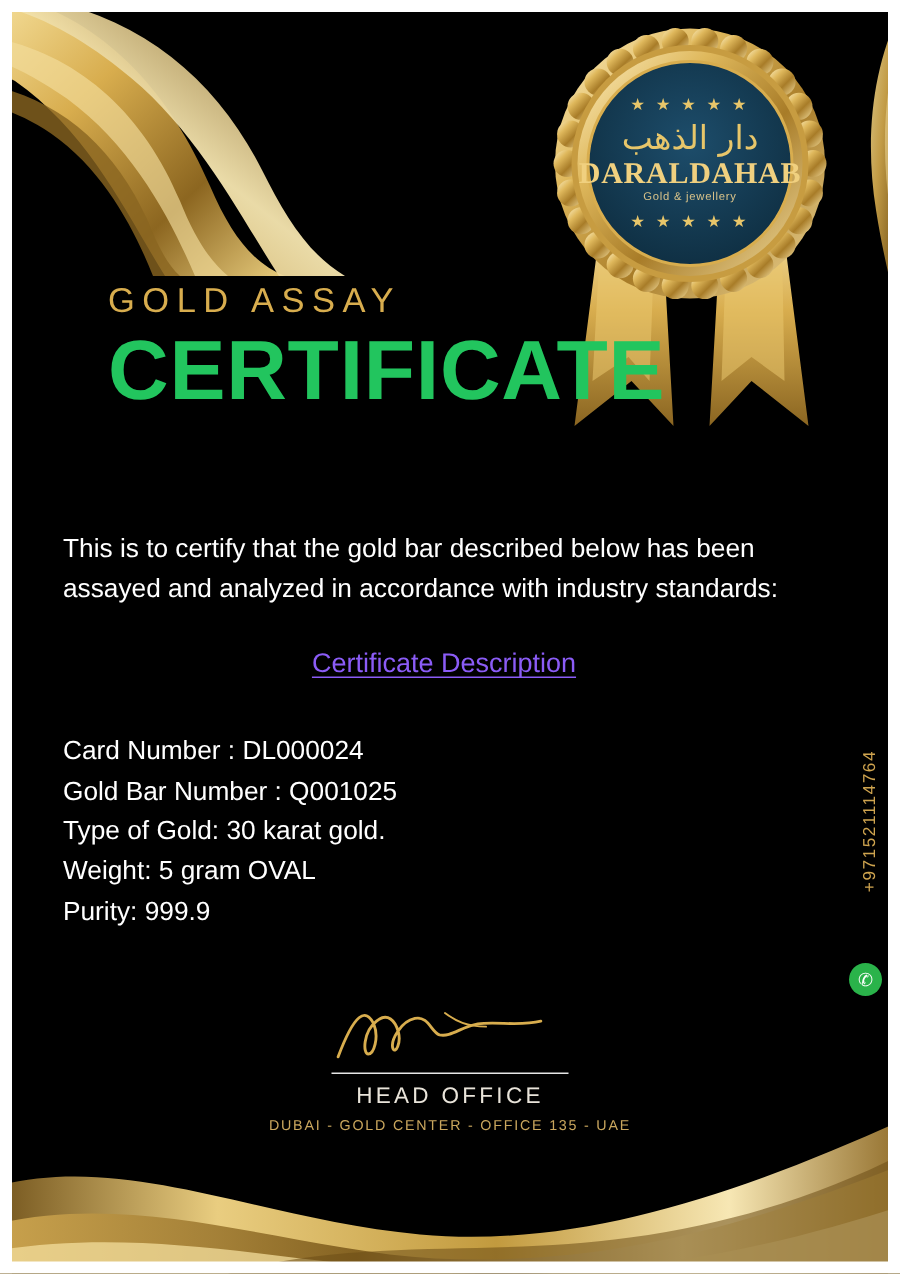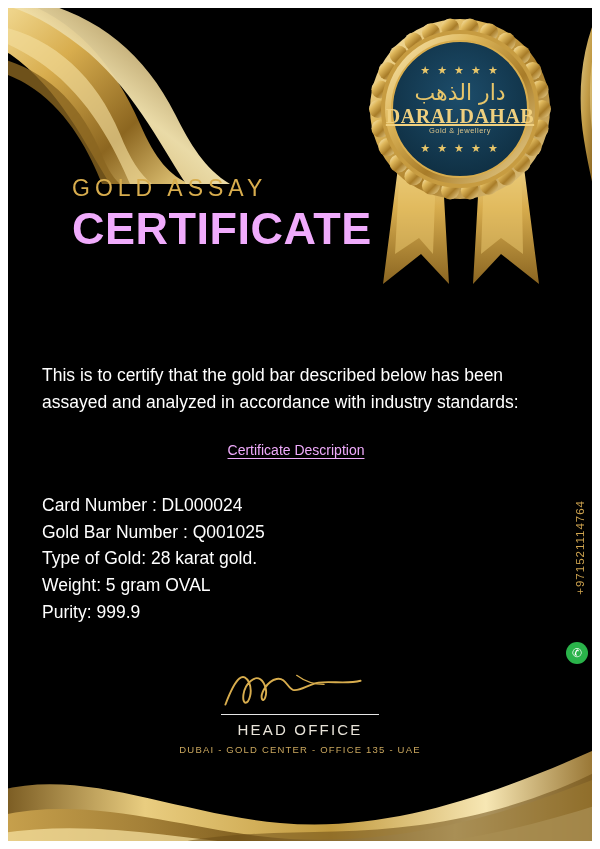--- a/index.html
+++ b/index.html
@@ -72,71 +72,70 @@
     line-height: 1;
     margin-bottom: 2px;
   }
   #seal-brand {
     color: #f0d07f;
     font-family: "Liberation Serif", serif;
     font-weight: bold;
     font-size: 20px;
     letter-spacing: 0.5px;
     line-height: 1;
-    text-decoration: underline;
   }
   #seal-tagline {
     color: #dcc municipality;
     color: #d9c38a;
     font-size: 7.5px;
     letter-spacing: 0.5px;
     margin-top: 0;
   }
 
   
   #title-block {
     position: absolute;
-    top: 176px;
+    top: 188px;
     left: 72px;
     width: 320px;
   }
   #title-small {
     color: #d8ad4e;
     font-size: 23px;
     letter-spacing: 5px;
     font-weight: normal;
     line-height: 1.1;
   }
   #title-large {
-    color: #f0abfc;
-    font-size: 45px;
+    color: #22c55e;
+    font-size: 56px;
     font-weight: bold;
     letter-spacing: 0.5px;
     line-height: 1.15;
     margin-top: 2px;
   }
 
   
   #body-block {
     position: absolute;
-    top: 362px;
+    top: 352px;
     left: 42px;
     width: 508px;
   }
   #intro-text {
     color: #ffffff;
     font-size: 17.5px;
     line-height: 1.55;
     font-weight: normal;
   }
   #desc-heading {
     margin-top: 26px;
     text-align: center;
-    color: #f0abfc;
-    font-size: 14px;
+    color: #8b5cf6;
+    font-size: 18px;
     text-decoration: underline;
     text-underline-offset: 3px;
   }
   #details-list {
     margin-top: 34px;
     list-style: none;
   }
   #details-list li {
     color: #ffffff;
     font-size: 17.5px;
@@ -342,21 +341,21 @@
     <div id="title-small">GOLD ASSAY</div>
     <div id="title-large">CERTIFICATE</div>
   </div>
 
   <div id="body-block">
     <p id="intro-text">This is to certify that the gold bar described below has been assayed and analyzed in accordance with industry standards:</p>
     <div id="desc-heading">Certificate Description</div>
     <ul id="details-list">
       <li>Card Number : DL000024</li>
       <li>Gold Bar Number : Q001025</li>
-      <li>Type of Gold: 28 karat gold.</li>
+      <li>Type of Gold: 30 karat gold.</li>
       <li>Weight: 5 gram OVAL</li>
       <li>Purity: 999.9</li>
     </ul>
   </div>
 
   <div id="sign-block">
     <svg id="signature-mark" viewBox="0 0 200 46">
       <path d="M18,40 C30,8 38,4 44,16 C48,26 44,38 40,38 C36,38 36,22 46,14 C54,7 60,14 62,22 C64,30 60,38 58,34 C56,28 64,14 74,12 C84,10 86,22 92,24 C100,26 108,18 120,16 C134,14 150,18 166,14" fill="none" stroke="#d8ad4e" stroke-width="2.1" stroke-linecap="round"></path>
       <path d="M96,8 C104,14 112,18 126,18" fill="none" stroke="#d8ad4e" stroke-width="1.4" stroke-linecap="round"></path>
     </svg>

